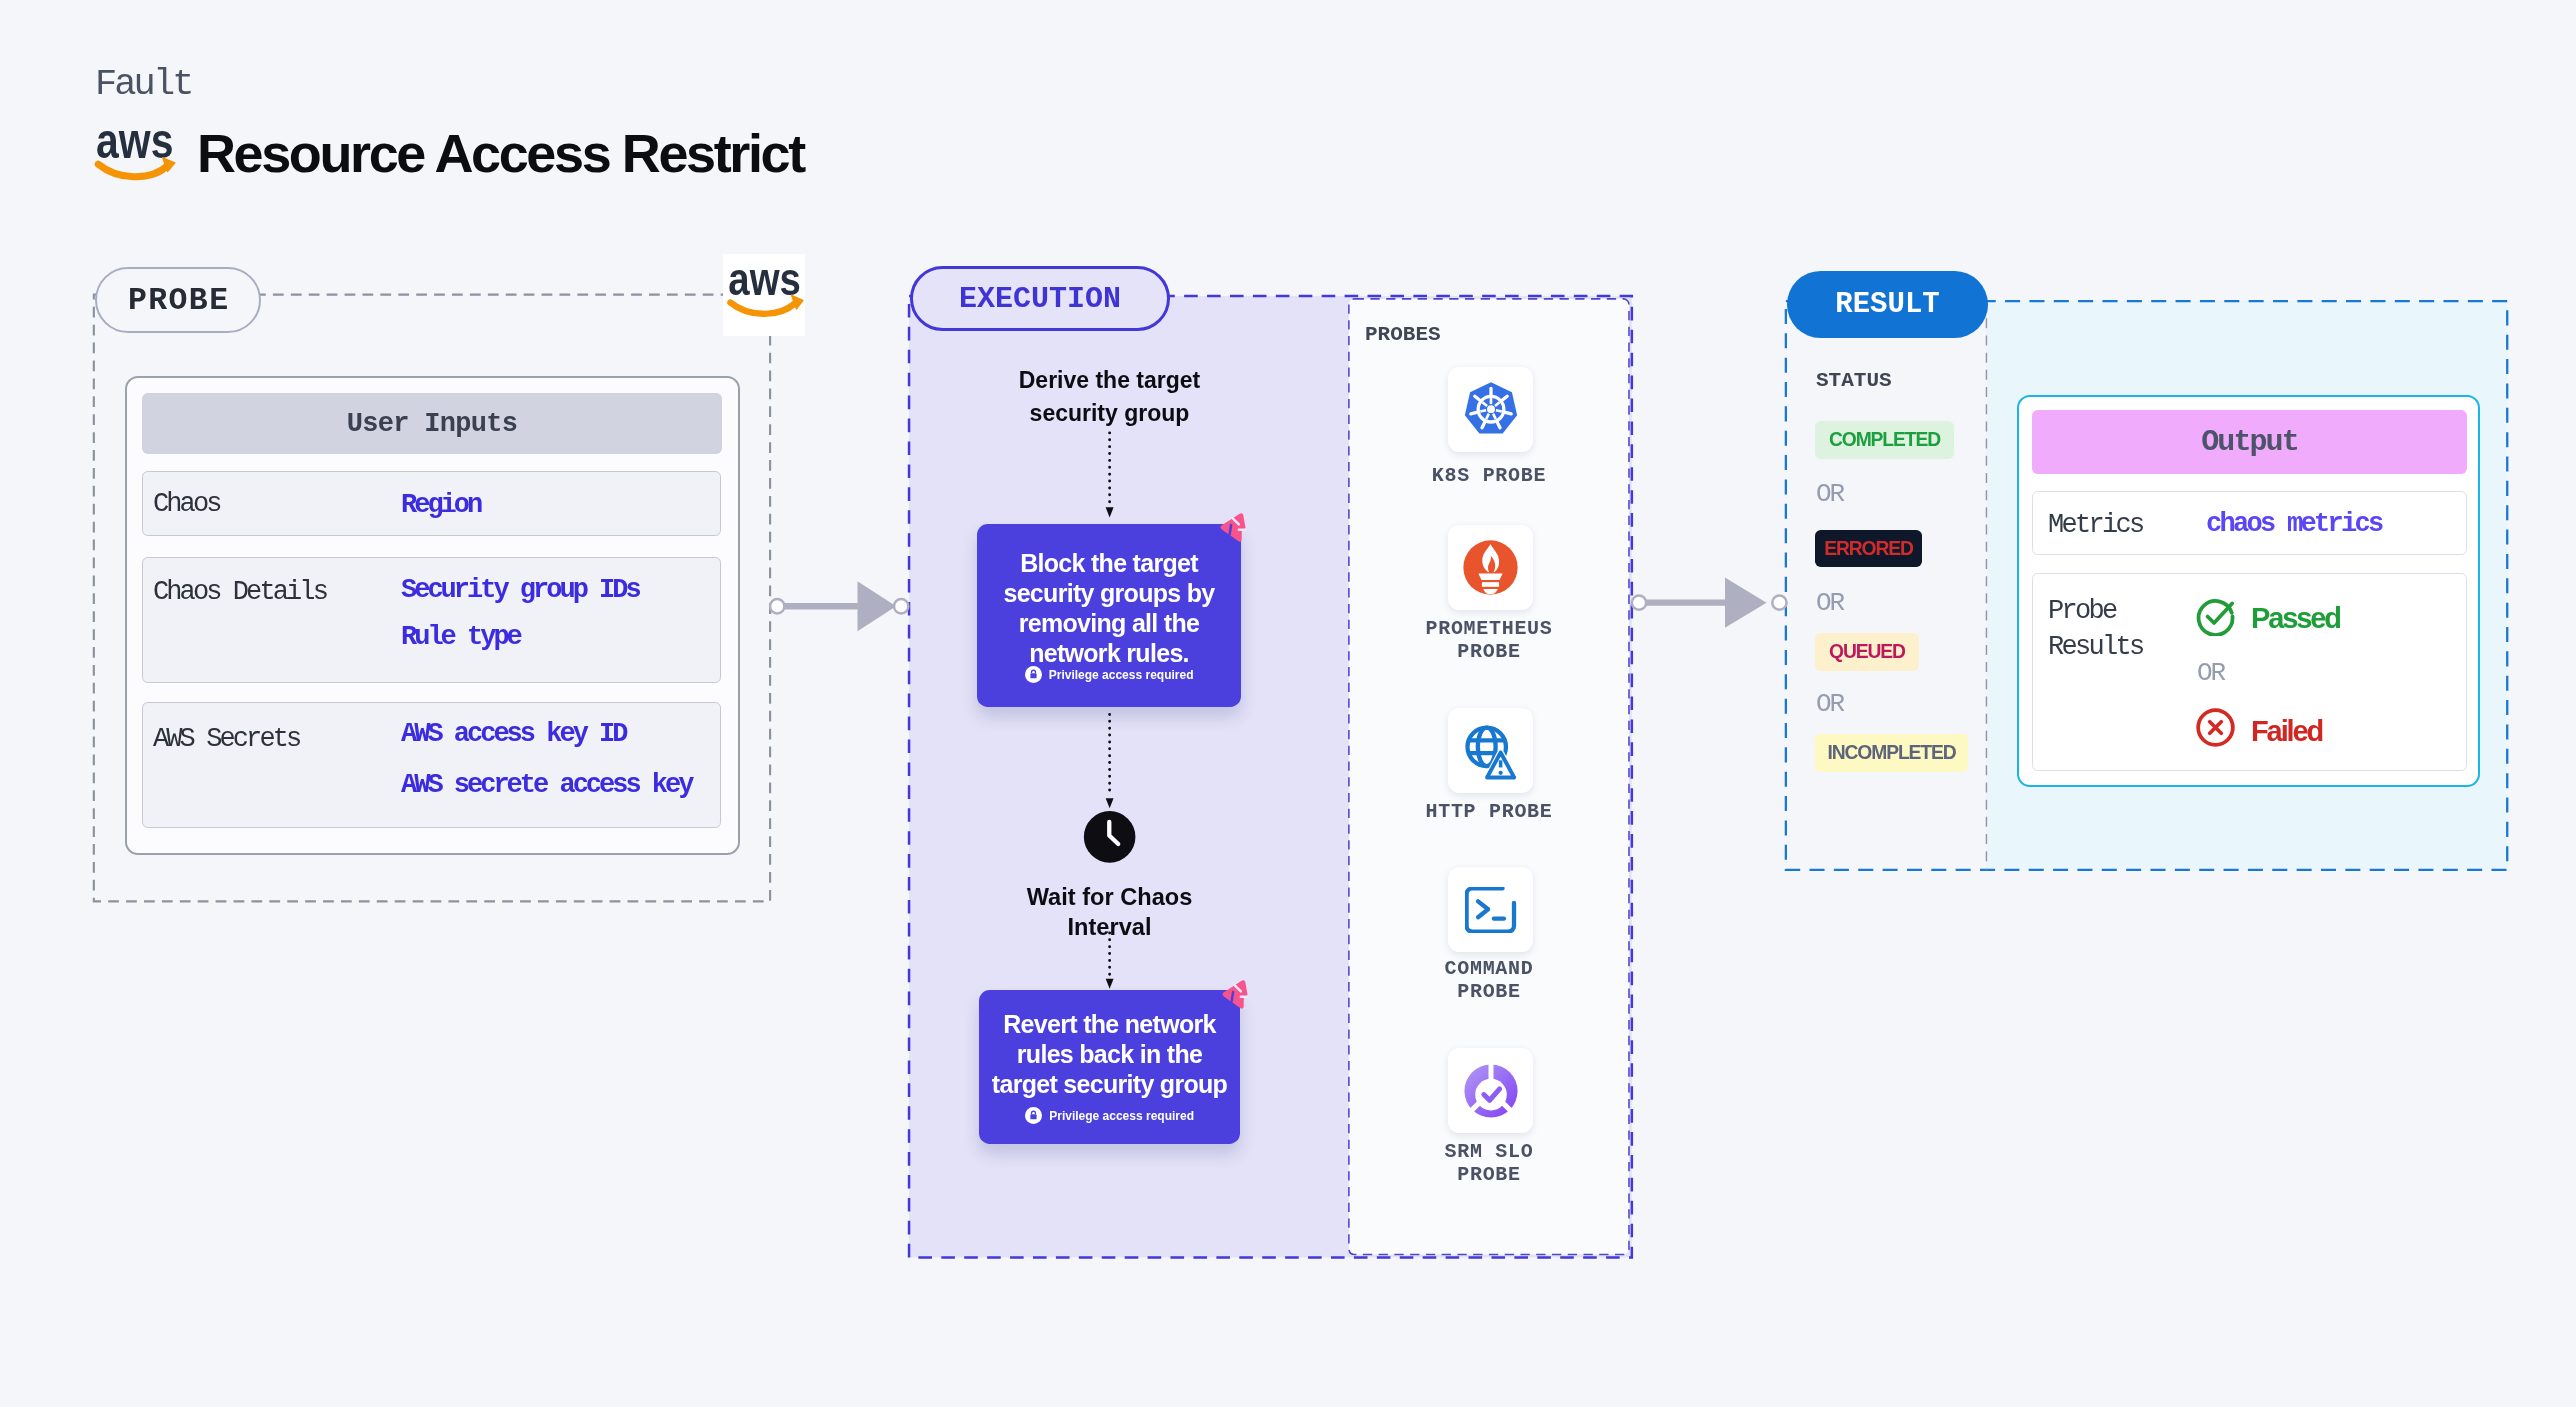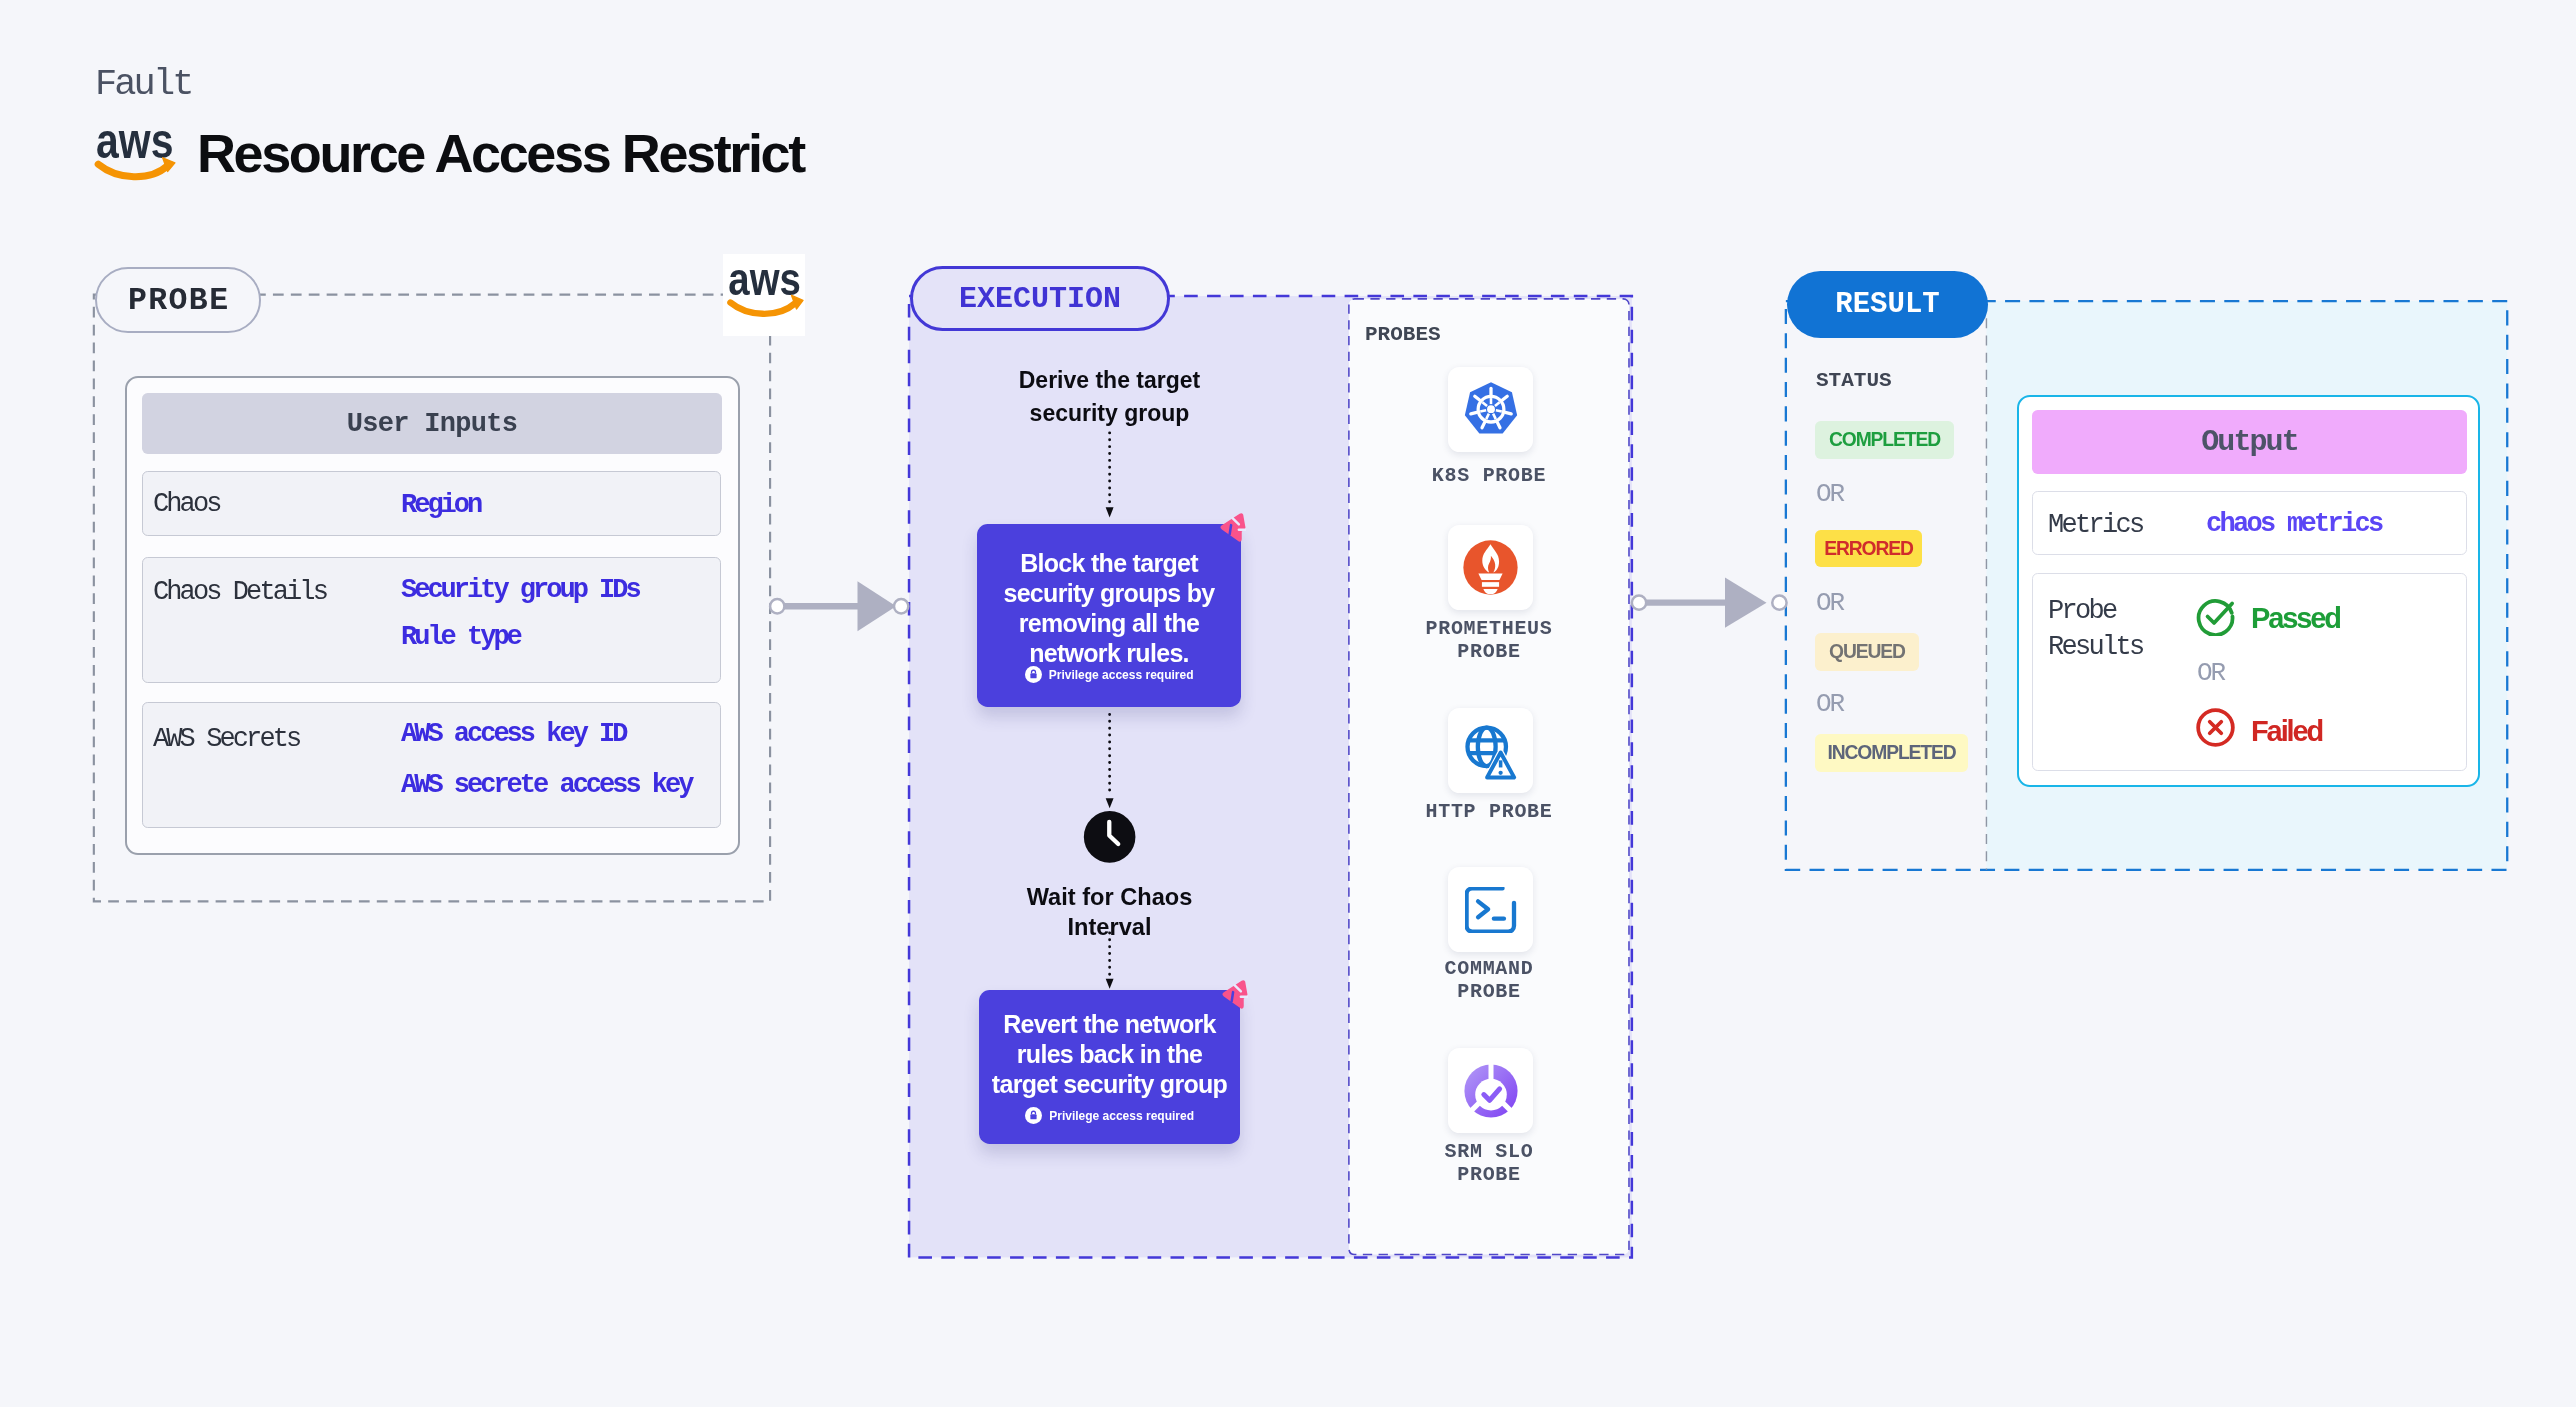--- a/index.html
+++ b/index.html
@@ -227,23 +227,23 @@
   </svg>
 </div>
 <div class="plabel" style="top:1140px">SRM SLO<br>PROBE</div>
 
 <div class="pill" style="left:1787px;top:271px;width:201px;height:67px;background:#1173d4;font-size:29px;letter-spacing:0px;color:#fff">RESULT</div>
 
 <div class="abs mono" style="left:1816px;top:369px;font-size:21px;font-weight:bold;letter-spacing:0px;color:#3f4553">STATUS</div>
 
 <div class="badge" style="left:1815px;top:421px;width:139px;height:38px;background:#ddf2df;color:#1d9e3f">COMPLETED</div>
 <div class="or" style="left:1816px;top:479px">OR</div>
-<div class="badge" style="left:1815px;top:530px;width:107px;height:37px;background:#fde047;color:#d02c2c">ERRORED</div>
+<div class="badge" style="left:1815px;top:530px;width:107px;height:37px;background:#0f172a;color:#d02c2c">ERRORED</div>
 <div class="or" style="left:1816px;top:588px">OR</div>
-<div class="badge" style="left:1815px;top:633px;width:104px;height:38px;background:#fcf0cd;color:#737373">QUEUED</div>
+<div class="badge" style="left:1815px;top:633px;width:104px;height:38px;background:#fcf0cd;color:#be185d">QUEUED</div>
 <div class="or" style="left:1816px;top:689px">OR</div>
 <div class="badge" style="left:1815px;top:734px;width:153px;height:38px;background:#fef9c3;color:#5d657a">INCOMPLETED</div>
 
 <div class="abs" style="left:2017px;top:395px;width:463px;height:392px;background:#fff;border:2.9px solid #19b5e8;border-radius:13px;box-sizing:border-box"></div>
 <div class="abs mono" style="left:2032px;top:410px;width:435px;height:64px;background:#f0abfc;border-radius:5.7px;display:flex;align-items:center;justify-content:center;font-size:30px;letter-spacing:-1.9px;font-weight:bold;color:#4d5368">Output</div>
 <div class="abs" style="left:2032px;top:491px;width:435px;height:64px;border:1.4px solid #dcdee8;border-radius:5.7px;box-sizing:border-box"></div>
 <div class="abs mono" style="left:2048px;top:510px;font-size:27px;letter-spacing:-2.7px;color:#343b49">Metrics</div>
 <div class="abs mono" style="left:2206px;top:509px;font-size:27px;letter-spacing:-2.7px;font-weight:bold;color:#5b46f5">chaos metrics</div>
 
 <div class="abs" style="left:2032px;top:573px;width:435px;height:198px;border:1.4px solid #dcdee8;border-radius:5.7px;box-sizing:border-box"></div>

